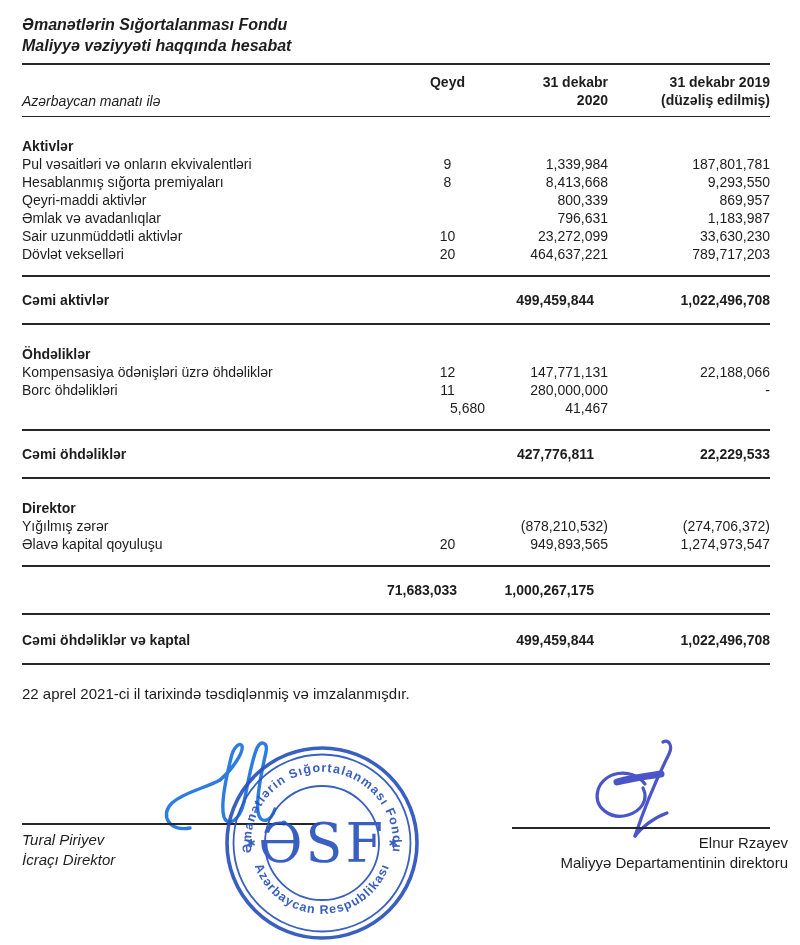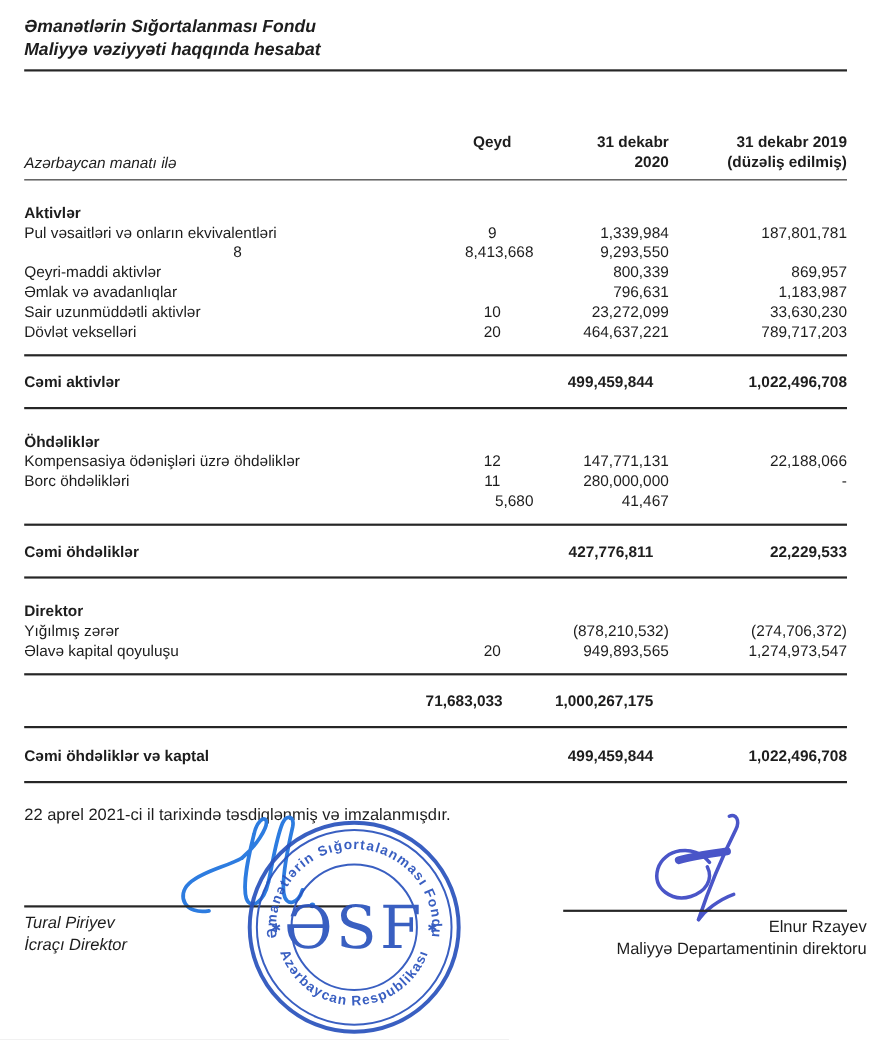--- a/index.html
+++ b/index.html
@@ -18,21 +18,21 @@
     color:var(--ink);
     overflow:hidden;
     margin:0 auto;
   }
   .content{padding:14px 30px 0 22px;}
   .doc-title{font-weight:bold;font-style:italic;font-size:16px;line-height:21px;}
   .rule-thick{border:none;border-top:2px solid var(--line);margin:7px 0 0 0;}
   .rule-thin{border:none;border-top:1.5px solid var(--line);margin:7px 0 0 0;}
   .grid4{display:grid;grid-template-columns:1fr 75px 123px 162px;column-gap:0;}
   .colhead{margin-top:8px;min-height:36px;align-items:end;}
-  .colhead .hbold{font-weight:bold;font-size:14px;line-height:18px;margin-top:47px;}
+  .colhead .hbold{font-weight:bold;font-size:14px;line-height:18px;}
   .currency-note{font-style:italic;font-size:14px;align-self:end;}
   .note-head{align-self:start;text-align:center;}
   .rcol{text-align:right;}
   .sec-heading{font-weight:bold;font-size:14px;line-height:18px;margin-top:20px;}
   .trow{font-size:14px;line-height:18px;}
   .cell.note{text-align:center;}
   .cell.num{text-align:right;}
   .total-block{border-top:2px solid var(--line);border-bottom:2px solid var(--line);
                padding:14px 0;margin-top:12px;}
   .total-block .trow{font-weight:bold;gap:14px;}
@@ -83,20 +83,21 @@
 
     <div id="table-body">
         <div class="sec-heading">Aktivlər</div>
         <div class="grid4 trow">
           <span class="cell label">Pul vəsaitləri və onların ekvivalentləri</span>
           <span class="cell note">9</span>
           <span class="cell num">1,339,984</span>
           <span class="cell num">187,801,781</span>
         </div>
         <div class="grid4 trow">
+          <span class="cell label">Hesablanmış sığorta premiyaları</span>
           <span class="cell note">8</span>
           <span class="cell num">8,413,668</span>
           <span class="cell num">9,293,550</span>
         </div>
         <div class="grid4 trow">
           <span class="cell label">Qeyri-maddi aktivlər</span>
           <span class="cell note"></span>
           <span class="cell num">800,339</span>
           <span class="cell num">869,957</span>
         </div>

